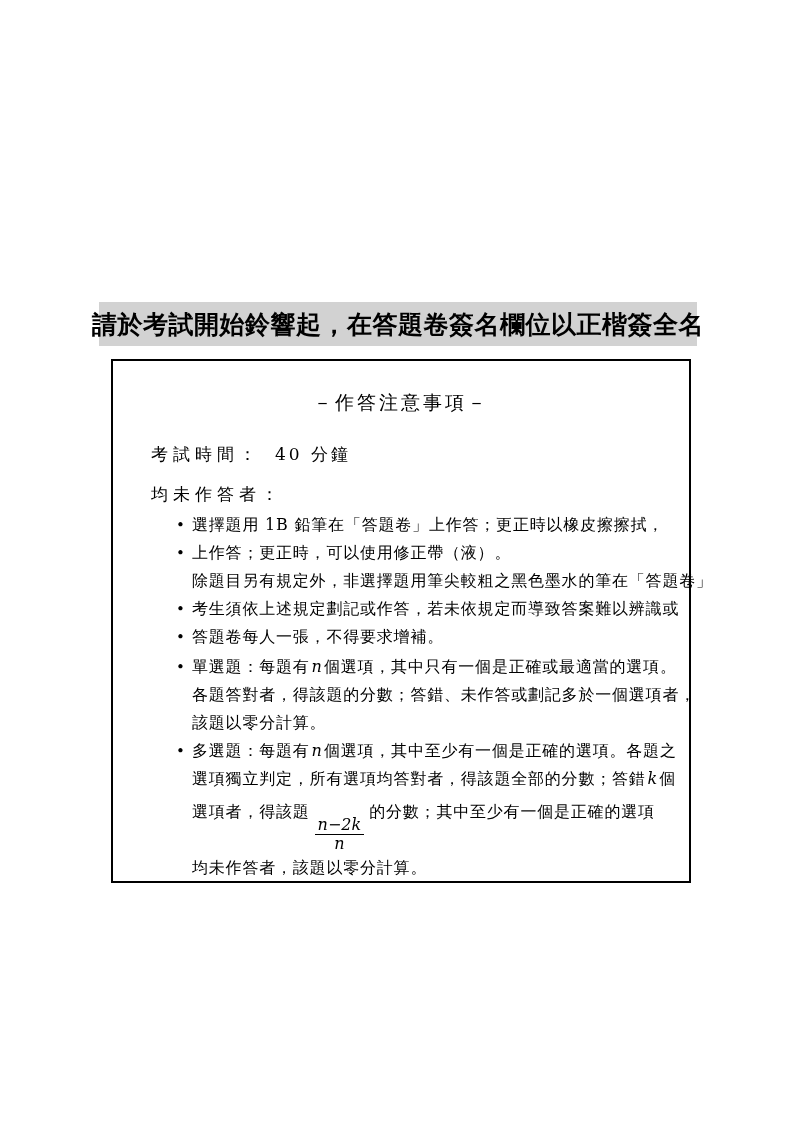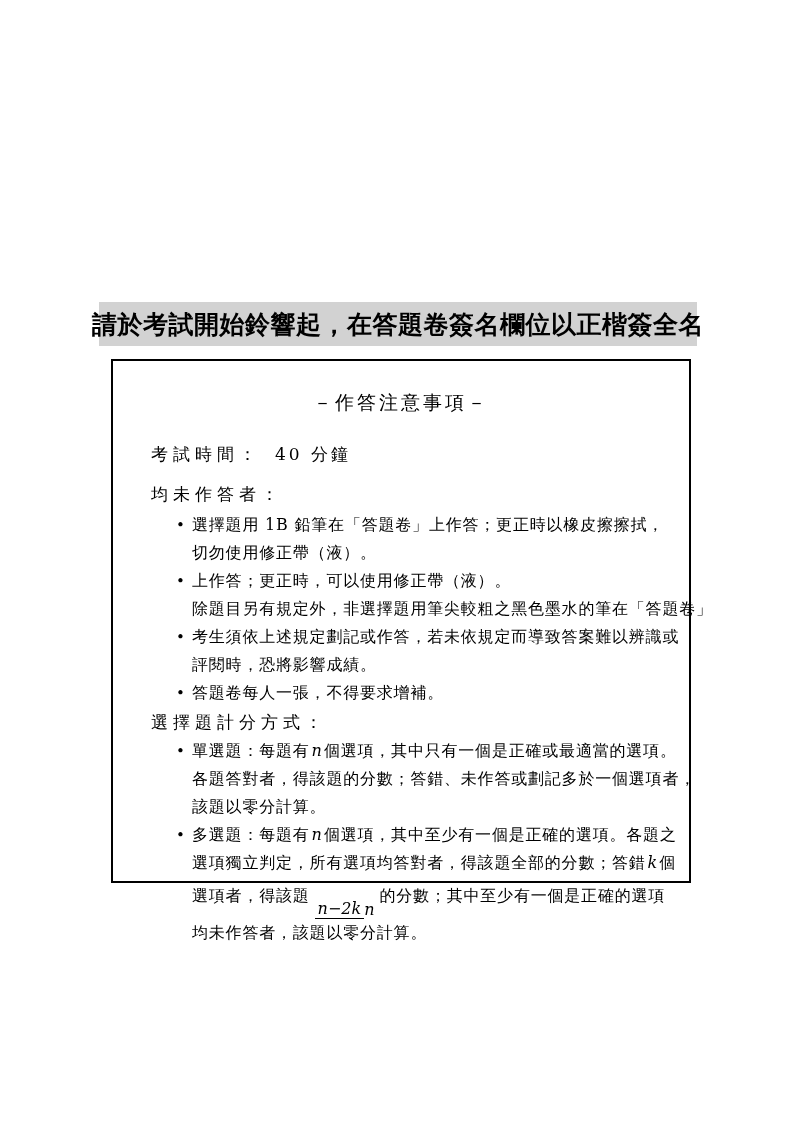--- a/index.html
+++ b/index.html
@@ -39,21 +39,21 @@
   ul.bullets{list-style:none;margin:4px 0 0 0;padding:0 0 0 26px;}
   ul.bullets-b{margin-top:2px;}
   ul.bullets li{position:relative;padding-left:15px;font-size:16px;}
   .bullet{position:absolute;left:-1px;top:0;font-size:15px;line-height:28px;}
   .line{line-height:28px;letter-spacing:0.8px;white-space:nowrap;}
   .mvar{font-style:italic;letter-spacing:0;padding:0 2px;}
 
   
   .line-frac{line-height:38px;}
   .frac{
-    display:inline-flex;flex-direction:row;align-items:center;
+    display:inline-flex;flex-direction:column;align-items:center;
     vertical-align:-13px;margin:0 5px;font-style:italic;letter-spacing:0;
     font-size:16px;line-height:1.15;
   }
   .frac .num{border-bottom:1.4px solid #000;padding:0 3px 0px;}
   .frac .den{padding-top:0px;}
 </style>
 </head>
 <body>
 
 <div class="page">
@@ -65,39 +65,36 @@
     <div class="box-title">－作答注意事項－</div>
 
     <div class="exam-time"><span>考試時間：</span><span class="time-value">40 分鐘</span></div>
 
     <div class="section-heading heading-a">均未作答者：</div>
 
     <ul class="bullets">
       <li>
         <span class="bullet">•</span>
         <div class="line">選擇題用 1B 鉛筆在「答題卷」上作答；更正時以橡皮擦擦拭，</div>
-        <div class="line">切勿使用修正帶（液）。</div>
       </li>
       <li>
         <span class="bullet">•</span>
         <div class="line">上作答；更正時，可以使用修正帶（液）。</div>
         <div class="line">除題目另有規定外，非選擇題用筆尖較粗之黑色墨水的筆在「答題卷」</div>
       </li>
       <li>
         <span class="bullet">•</span>
         <div class="line">考生須依上述規定劃記或作答，若未依規定而導致答案難以辨識或</div>
-        <div class="line">評閱時，恐將影響成績。</div>
       </li>
       <li>
         <span class="bullet">•</span>
         <div class="line">答題卷每人一張，不得要求增補。</div>
       </li>
     </ul>
 
-    <div class="section-heading heading-b">選擇題計分方式：</div>
 
     <ul class="bullets bullets-b">
       <li>
         <span class="bullet">•</span>
         <div class="line"><span>單選題：每題有</span><span class="mvar">n</span><span>個選項，其中只有一個是正確或最適當的選項。</span></div>
         <div class="line">各題答對者，得該題的分數；答錯、未作答或劃記多於一個選項者，</div>
         <div class="line">該題以零分計算。</div>
       </li>
       <li>
         <span class="bullet">•</span>

